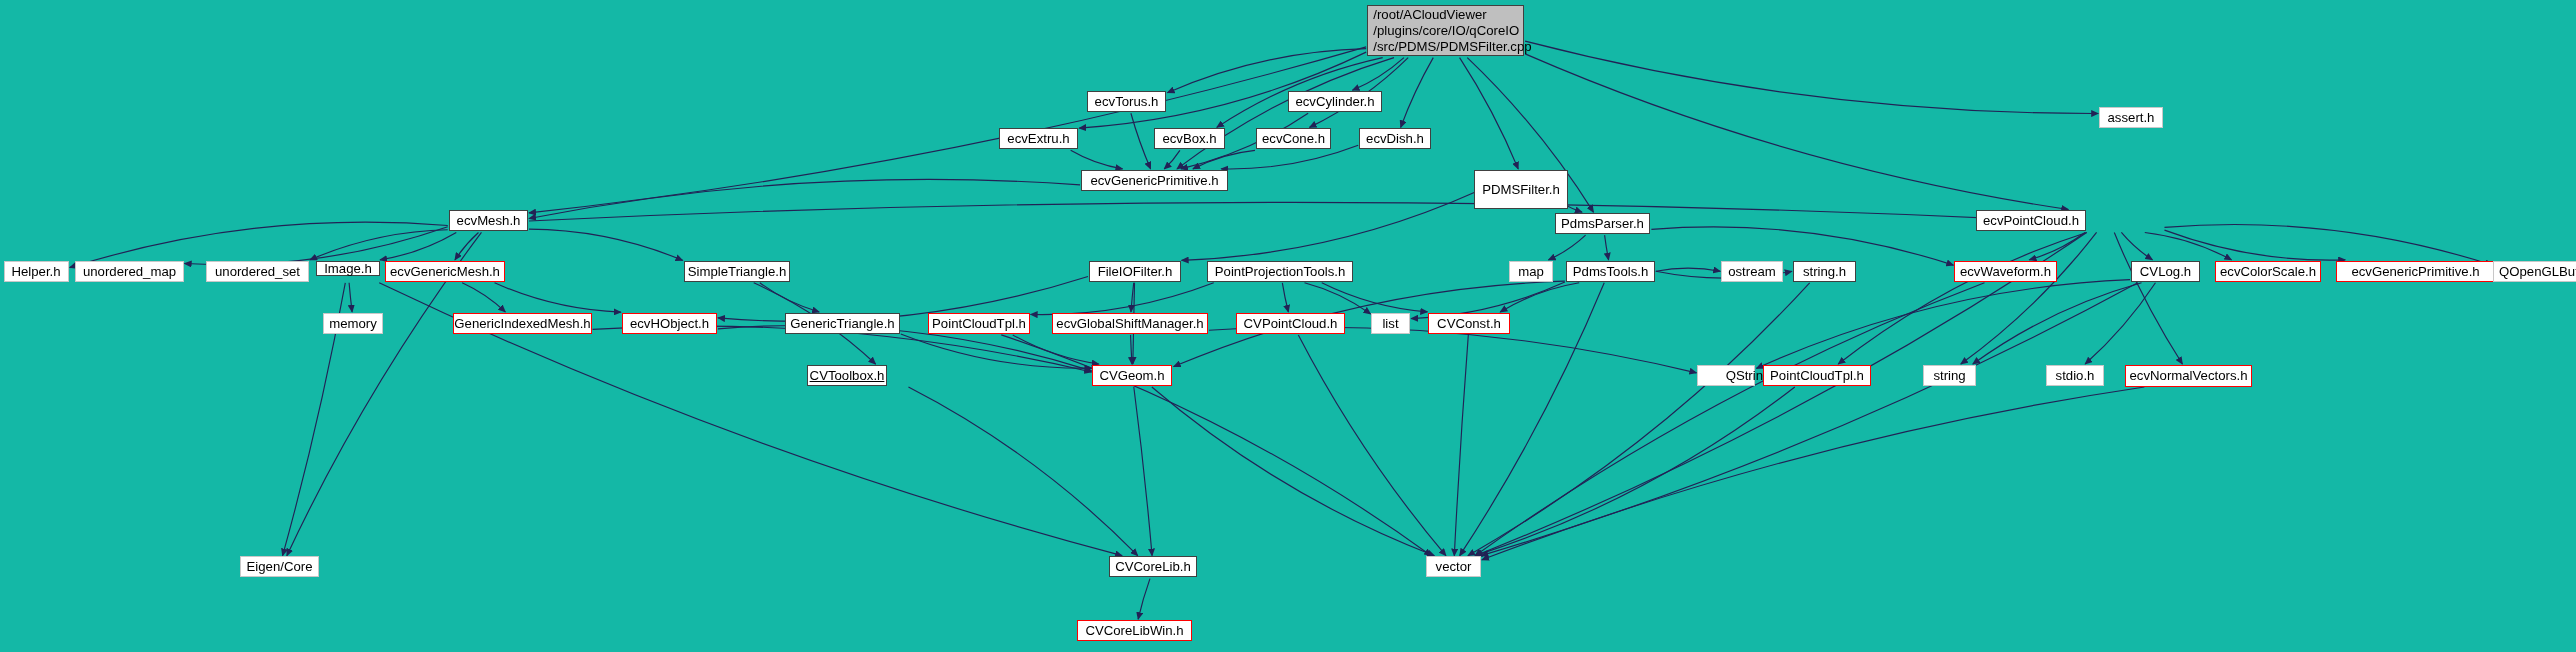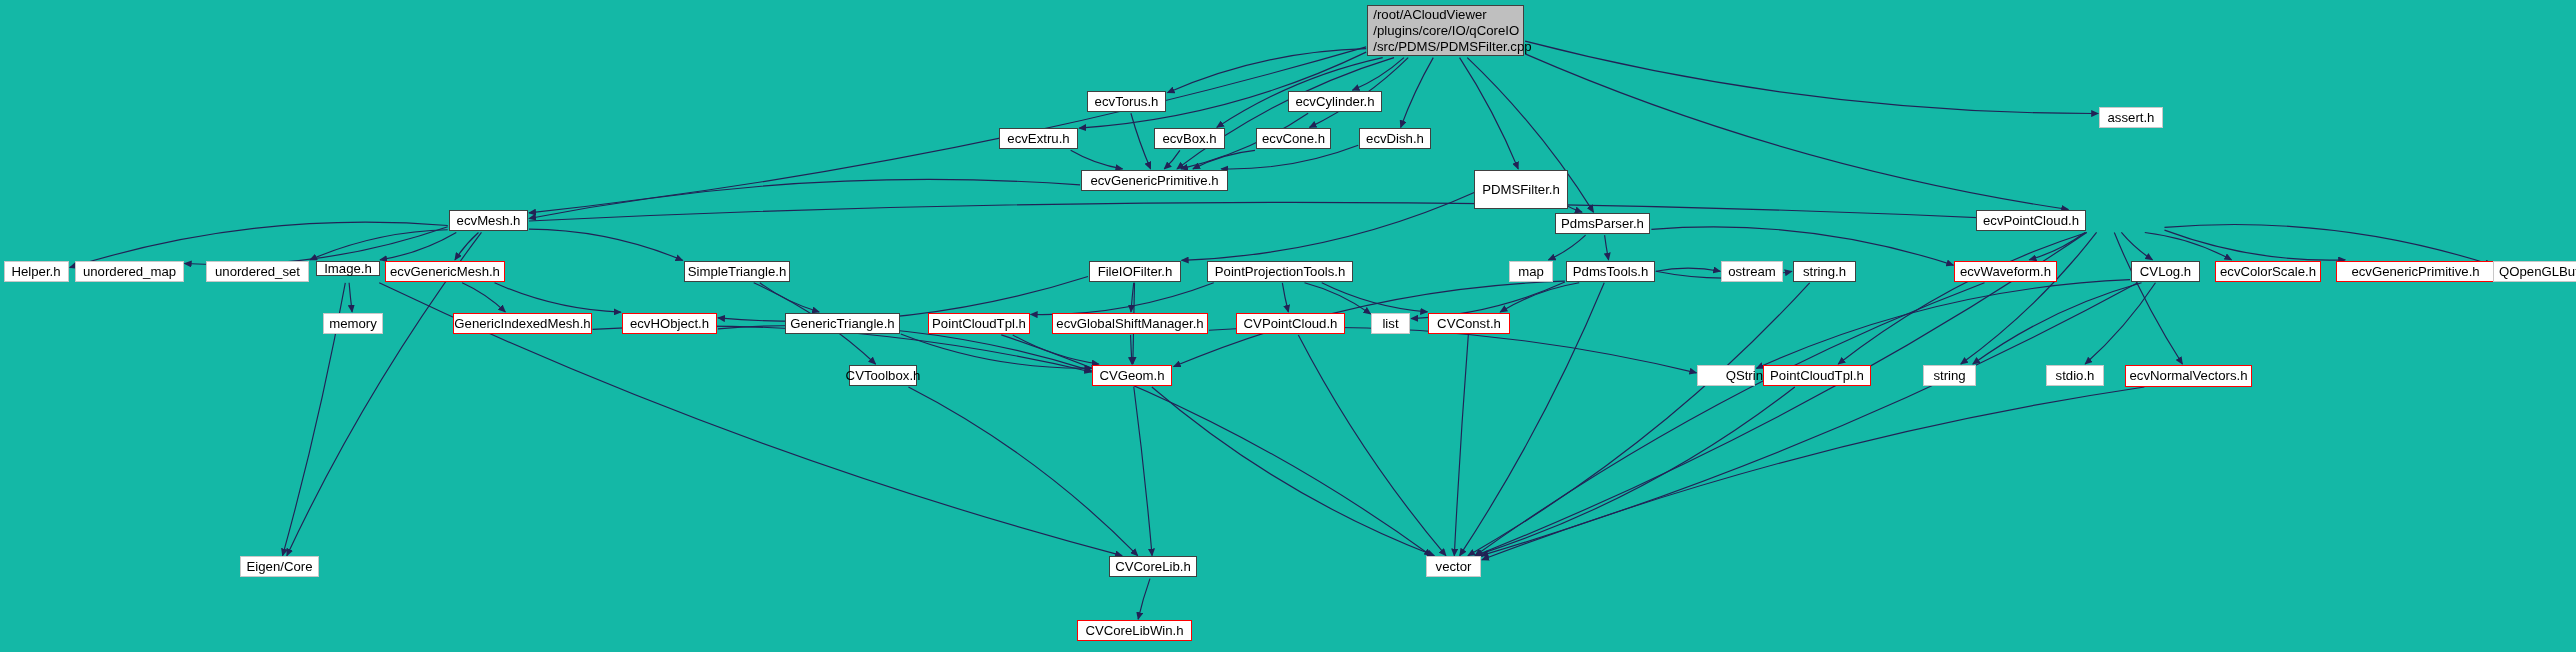--- a/index.html
+++ b/index.html
@@ -191,21 +191,21 @@
       <div class="node k-plain" style="left: 2493px; top: 261px; width: 107px; height: 21px;">QOpenGLBuffer</div>
       <div class="node k-plain" style="left: 323px; top: 313px; width: 60px; height: 21px;">memory</div>
       <div class="node k-red" style="left: 453px; top: 313px; width: 139px; height: 21px;">GenericIndexedMesh.h</div>
       <div class="node k-red" style="left: 622px; top: 313px; width: 95px; height: 21px;">ecvHObject.h</div>
       <div class="node k-hdr" style="left: 785px; top: 313px; width: 115px; height: 21px;">GenericTriangle.h</div>
       <div class="node k-red" style="left: 928px; top: 313px; width: 102px; height: 21px;">PointCloudTpl.h</div>
       <div class="node k-red" style="left: 1052px; top: 313px; width: 156px; height: 21px;">ecvGlobalShiftManager.h</div>
       <div class="node k-red" style="left: 1236px; top: 313px; width: 109px; height: 21px;">CVPointCloud.h</div>
       <div class="node k-plain" style="left: 1371px; top: 313px; width: 39px; height: 21px;">list</div>
       <div class="node k-red" style="left: 1428px; top: 313px; width: 82px; height: 21px;">CVConst.h</div>
-      <div class="node k-hdr" style="left: 849px; top: 365px; width: 68px; height: 21px;">CVToolbox.h</div>
+      <div class="node k-hdr" style="left: 807px; top: 365px; width: 80px; height: 21px; text-decoration: underline;">CVToolbox.h</div>
       <div class="node k-red" style="left: 1092px; top: 365px; width: 80px; height: 21px;">CVGeom.h</div>
       <div class="node k-plain" style="left: 1697px; top: 365px; width: 58px; height: 21px; padding-left: 44px;">QString</div>
       <div class="node k-red" style="left: 1763px; top: 365px; width: 108px; height: 21px;">PointCloudTpl.h</div>
       <div class="node k-plain" style="left: 1923px; top: 365px; width: 53px; height: 21px;">string</div>
       <div class="node k-plain" style="left: 2046px; top: 365px; width: 58px; height: 21px;">stdio.h</div>
       <div class="node k-red" style="left: 2125px; top: 365px; width: 127px; height: 22px;">ecvNormalVectors.h</div>
       <div class="node k-plain" style="left: 240px; top: 556px; width: 79px; height: 21px;">Eigen/Core</div>
       <div class="node k-hdr" style="left: 1109px; top: 556px; width: 88px; height: 21px;">CVCoreLib.h</div>
       <div class="node k-plain" style="left: 1426px; top: 556px; width: 55px; height: 21px;">vector</div>
       <div class="node k-red" style="left: 1077px; top: 620px; width: 115px; height: 21px;">CVCoreLibWin.h</div>

